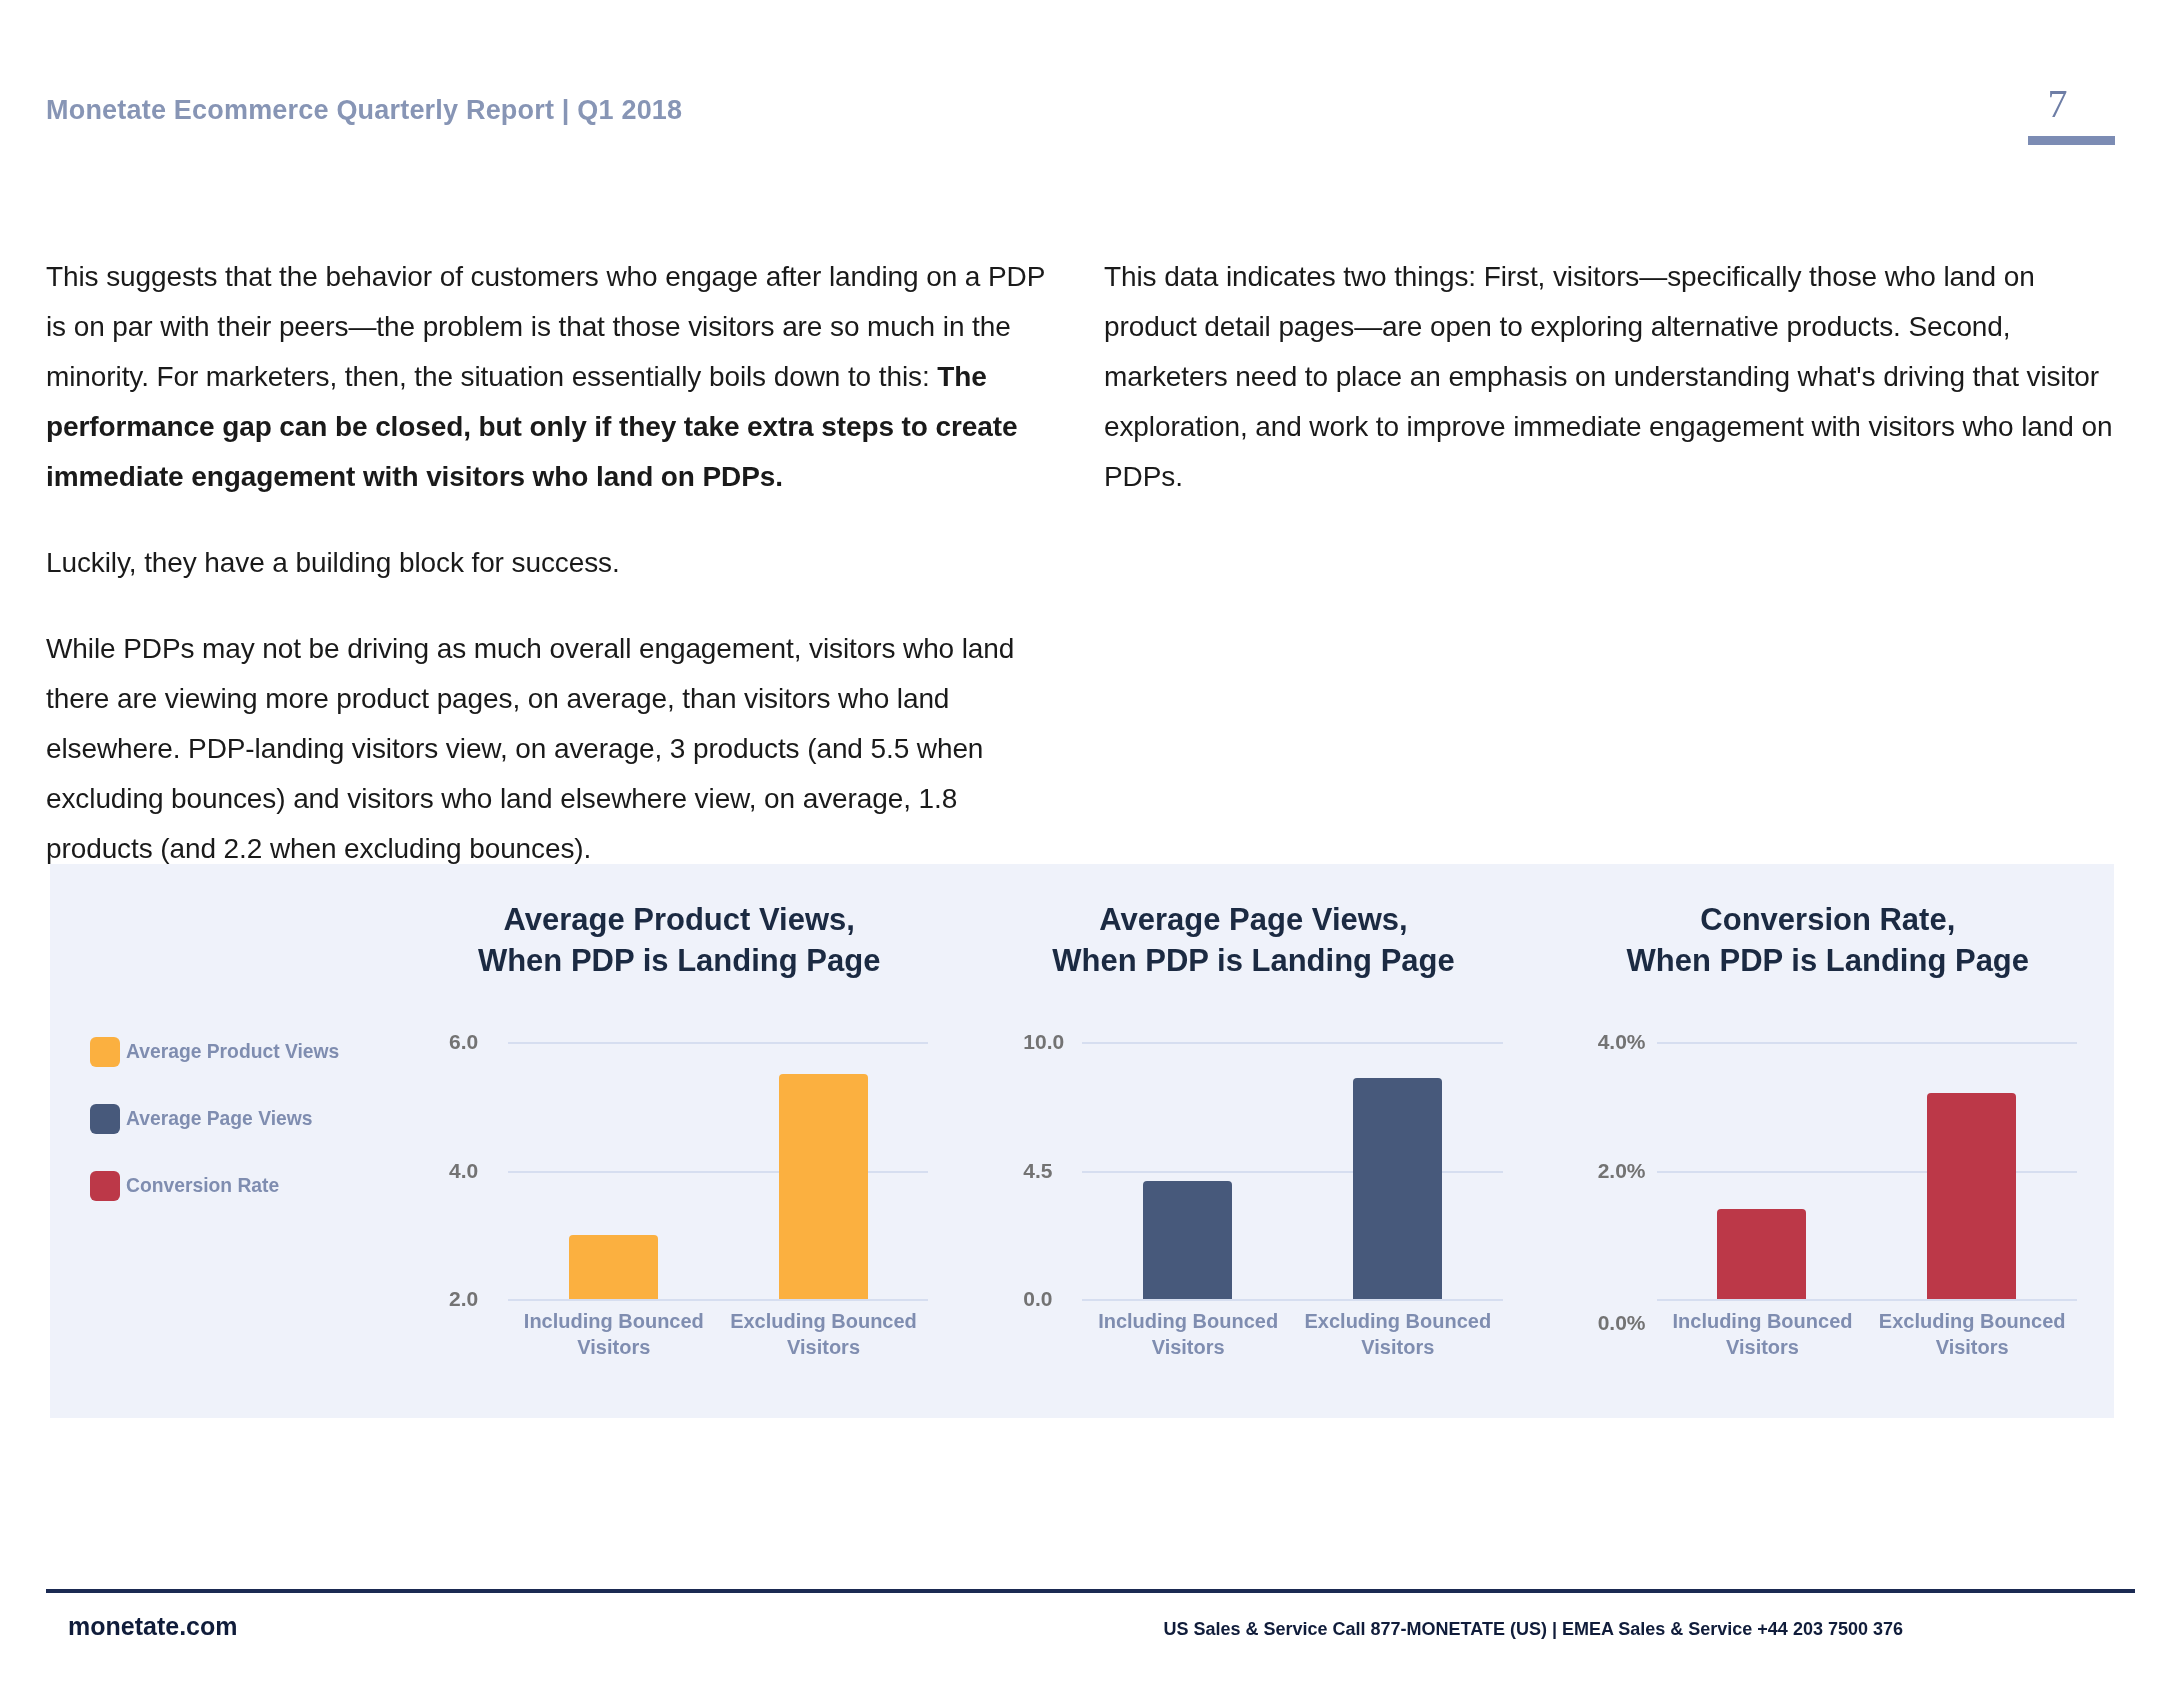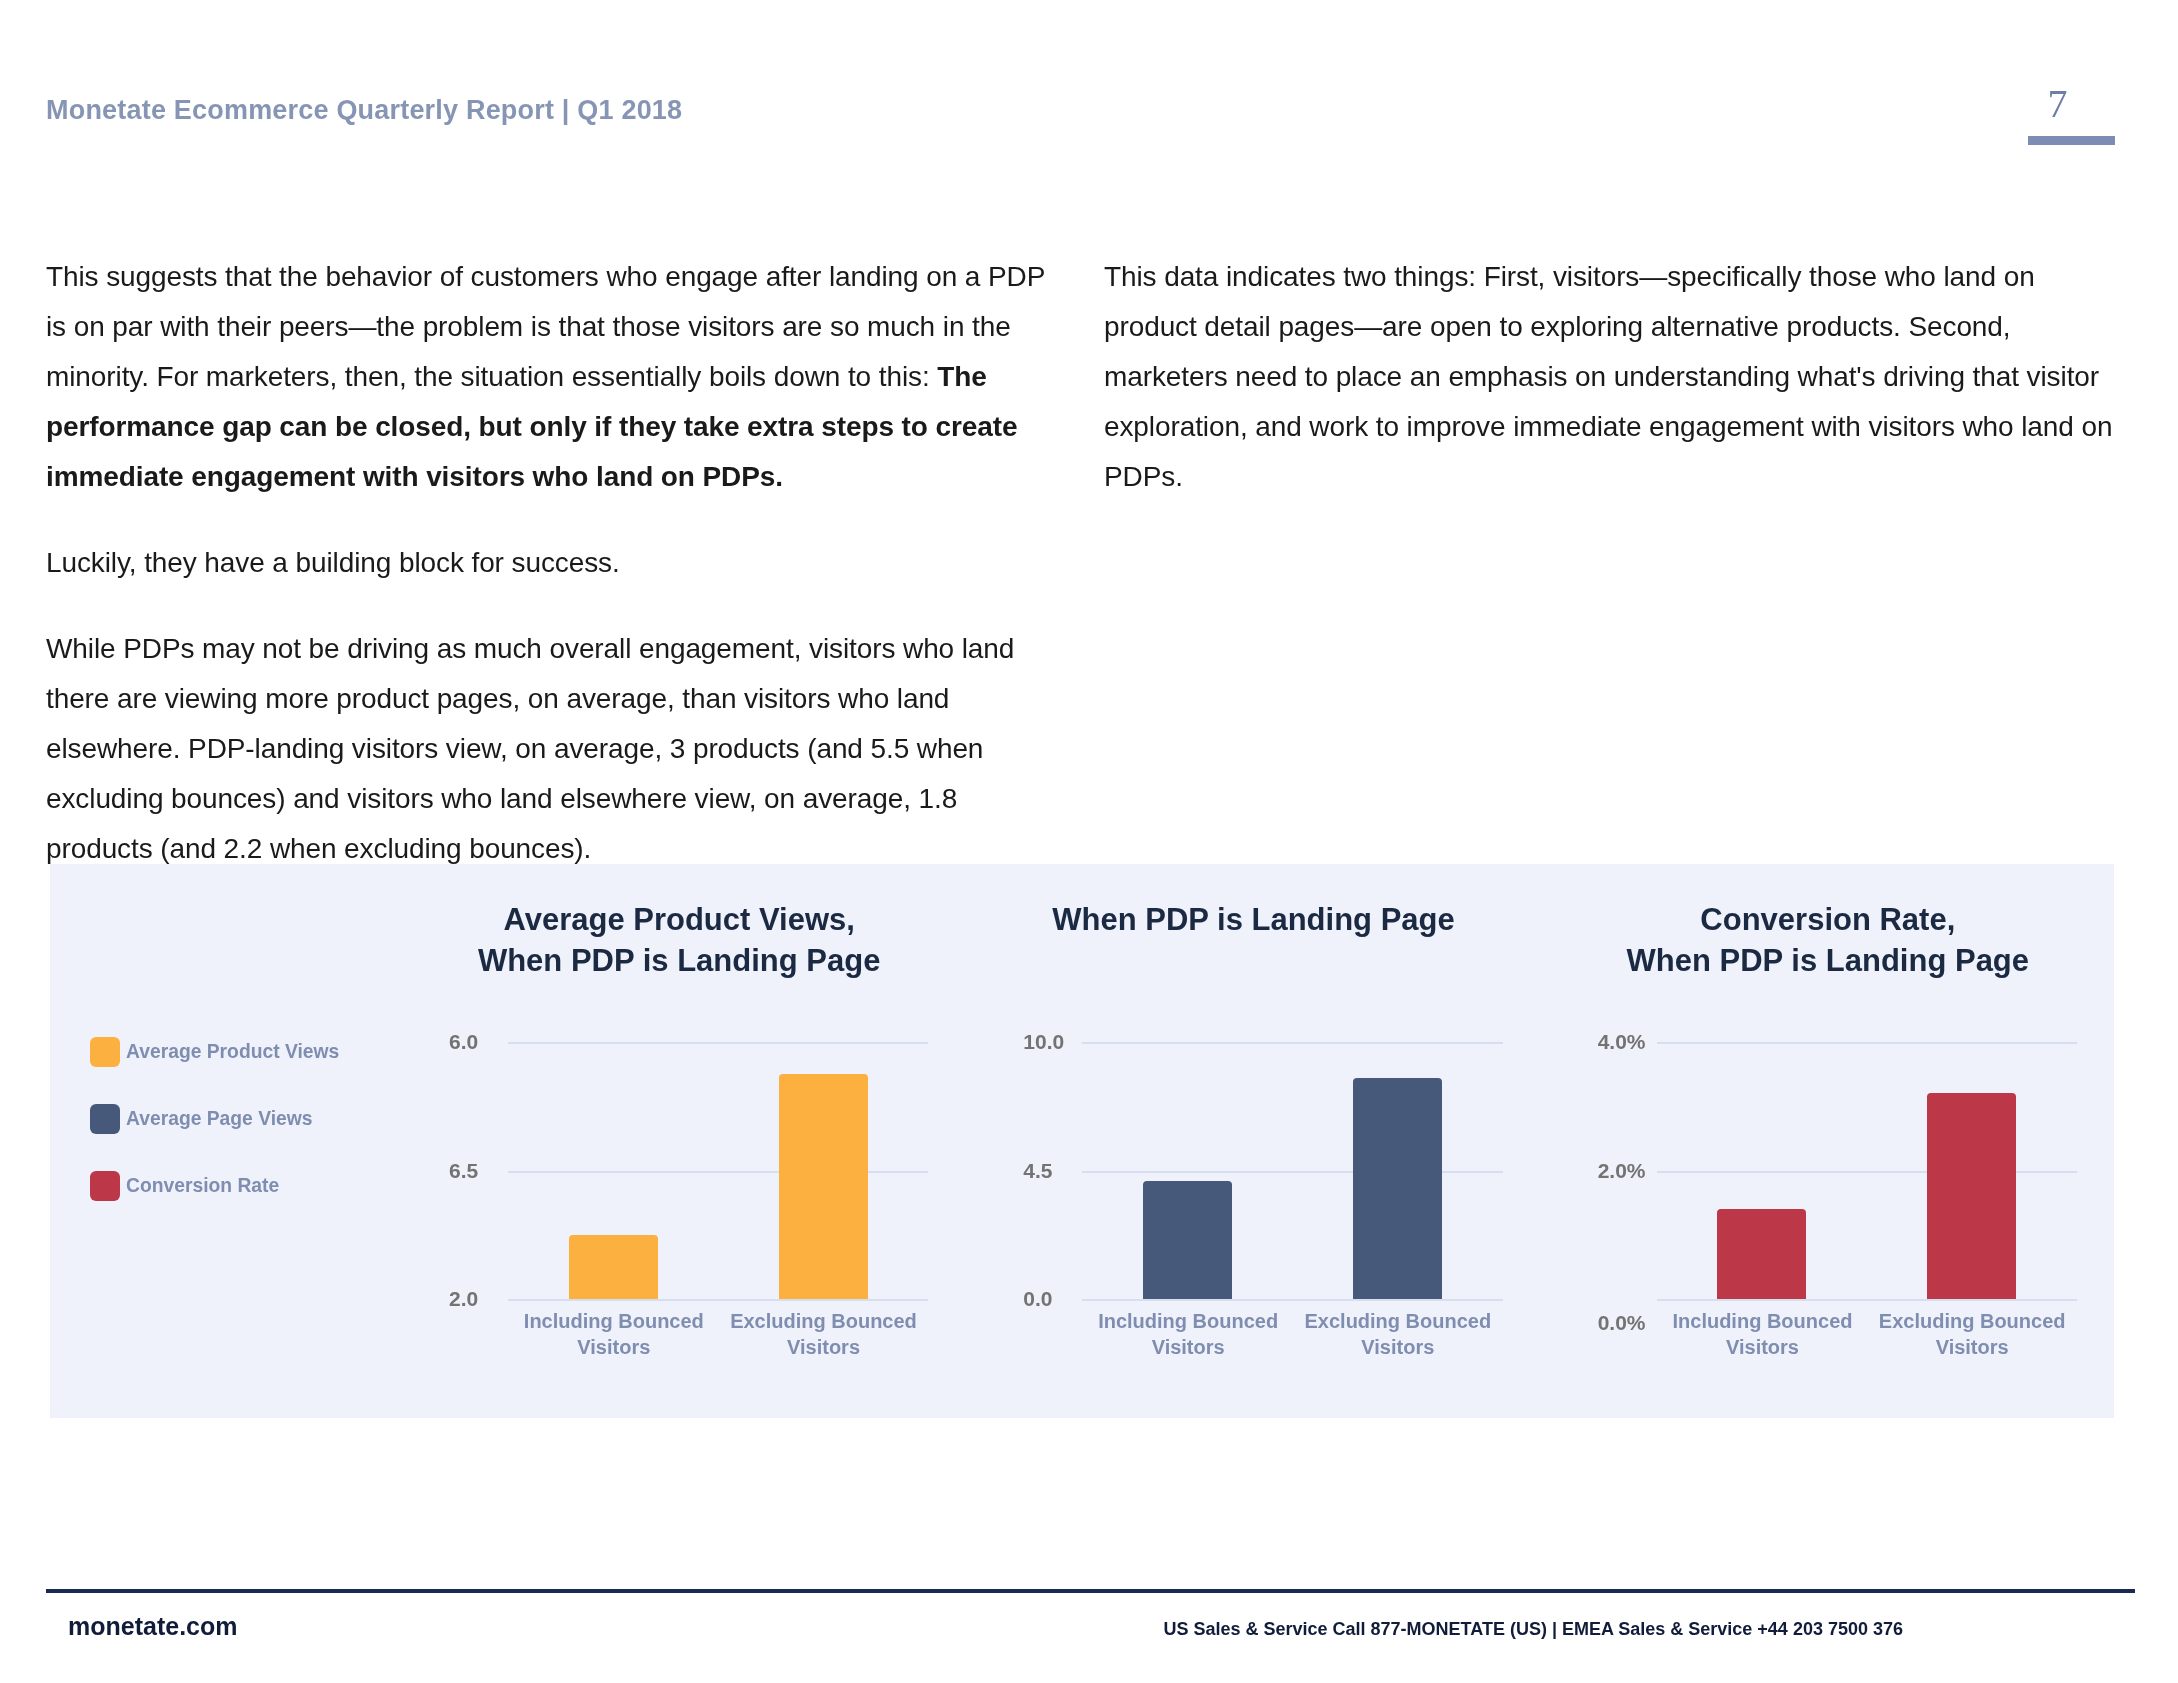--- a/index.html
+++ b/index.html
@@ -142,21 +142,21 @@
     <div class="charts" id="charts">
         <div class="chart">
           <div class="chart-title">
             <div>Average Product Views,</div>
             <div>When PDP is Landing Page</div>
           </div>
           <div class="plot">
             <div class="gridline" style="top: 257px;"></div>
             <div class="ytick" style="top: 257px;">2.0</div>
             <div class="gridline" style="top: 129px;"></div>
-            <div class="ytick" style="top: 129px;">6.5</div>
+            <div class="ytick" style="top: 129px;">4.0</div>
             <div class="gridline" style="top: 0px;"></div>
             <div class="ytick" style="top: 0px;">6.0</div>
             <div class="bars">
               <div class="bar-slot">
                 <div class="bar" style="height: 64px; background: rgb(251, 176, 64);"></div>
               </div>
               <div class="bar-slot">
                 <div class="bar" style="height: 225px; background: rgb(251, 176, 64);"></div>
               </div>
             </div>
@@ -167,20 +167,21 @@
               <div>Visitors</div>
             </div>
             <div class="xlabel">
               <div>Excluding Bounced</div>
               <div>Visitors</div>
             </div>
           </div>
         </div>
         <div class="chart">
           <div class="chart-title">
+            <div>Average Page Views,</div>
             <div>When PDP is Landing Page</div>
           </div>
           <div class="plot">
             <div class="gridline" style="top: 257px;"></div>
             <div class="ytick" style="top: 257px;">0.0</div>
             <div class="gridline" style="top: 129px;"></div>
             <div class="ytick" style="top: 129px;">4.5</div>
             <div class="gridline" style="top: 0px;"></div>
             <div class="ytick" style="top: 0px;">10.0</div>
             <div class="bars">

